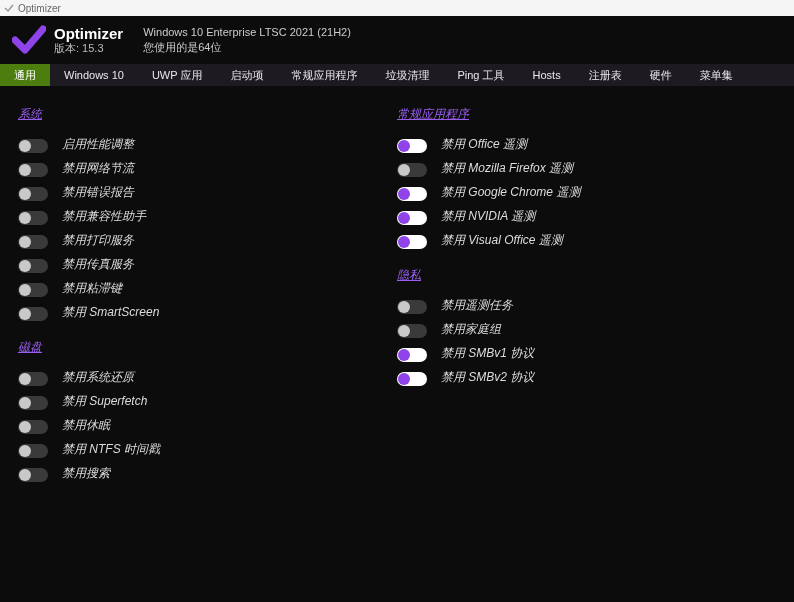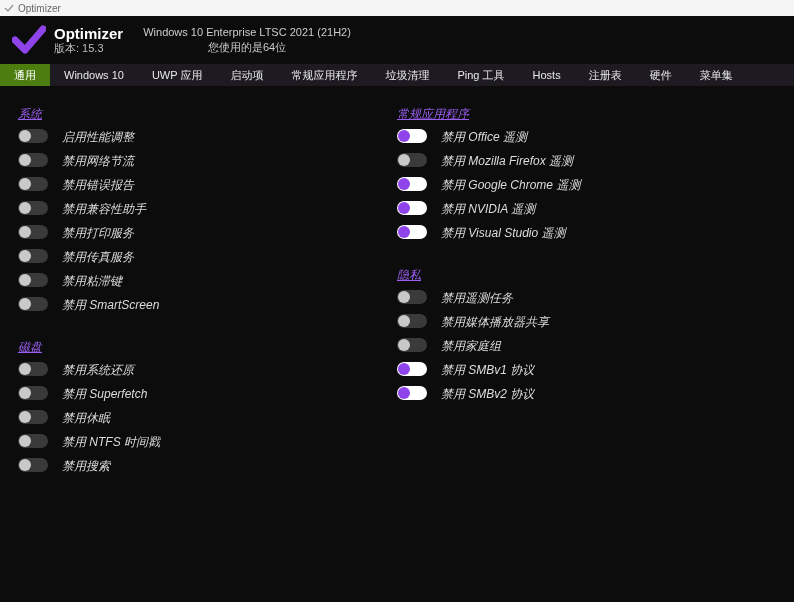--- a/index.html
+++ b/index.html
@@ -14,42 +14,42 @@
     width: 794px; height: 586px; background: #0c0c0c; color: #d8d8d8;
     display: flex; flex-direction: column;
   }
   .header {
     display: flex; align-items: center; height: 48px; padding: 4px 8px 4px 12px;
   }
   .logo { display: flex; align-items: center; margin-right: 20px; }
   .logo svg { margin-right: 8px; }
   .app-title { color: #fff; font-size: 15px; font-weight: 600; line-height: 16px; }
   .app-version { color: #bbb; font-size: 11px; line-height: 13px; }
-  .sysinfo { font-size: 11px; color: #ccc; line-height: 15px; text-align: center; }
+  .sysinfo { font-size: 11px; color: #ccc; line-height: 15px; }
   .tabs {
     display: flex; height: 22px; background: #1e1a22; font-size: 11px;
     align-items: stretch; color: #e0e0e0;
   }
   .tab {
     padding: 0 14px; display: flex; align-items: center; cursor: pointer;
     white-space: nowrap; color: #e8e8e8;
   }
   .tab.active { background: #4d7c0f; color: #fff; }
   .content {
     flex: 1; display: flex; padding: 14px 18px; overflow: hidden;
     font-size: 12px;
     font-style: italic;
   }
   .col { flex: 1; min-width: 0; }
   .section-title {
     color: #9a5ef0; font-size: 12px; margin: 6px 0 6px 0;
     text-decoration: underline; font-weight: 400;
   }
   .row {
-    display: flex; align-items: flex-start; height: 24px; color: #ddd;
+    display: flex; align-items: flex-end; height: 24px; color: #ddd;
   }
   .toggle {
     width: 30px; height: 14px; border-radius: 7px; background: #3a3a3a;
     position: relative; margin-right: 14px; flex-shrink: 0;
   }
   .toggle.on { background: #fff; }
   .knob {
     width: 12px; height: 12px; border-radius: 6px; background: #c9c9c9;
     position: absolute; top: 1px; left: 1px;
   }
@@ -202,34 +202,28 @@
         <div class="row">
           <div class="toggle on">
             <div class="knob"></div>
           </div>
           <span>禁用 NVIDIA 遥测</span>
         </div>
         <div class="row">
           <div class="toggle on">
             <div class="knob"></div>
           </div>
-          <span>禁用 Visual Studio 遥测</span>
+          <span>禁用 Visual Office 遥测</span>
         </div>
         <div class="section-title" style="margin-top: 18px;">隐私</div>
         <div class="row">
           <div class="toggle">
             <div class="knob"></div>
           </div>
           <span>禁用遥测任务</span>
-        </div>
-        <div class="row">
-          <div class="toggle">
-            <div class="knob"></div>
-          </div>
-          <span>禁用媒体播放器共享</span>
         </div>
         <div class="row">
           <div class="toggle">
             <div class="knob"></div>
           </div>
           <span>禁用家庭组</span>
         </div>
         <div class="row">
           <div class="toggle on">
             <div class="knob"></div>

